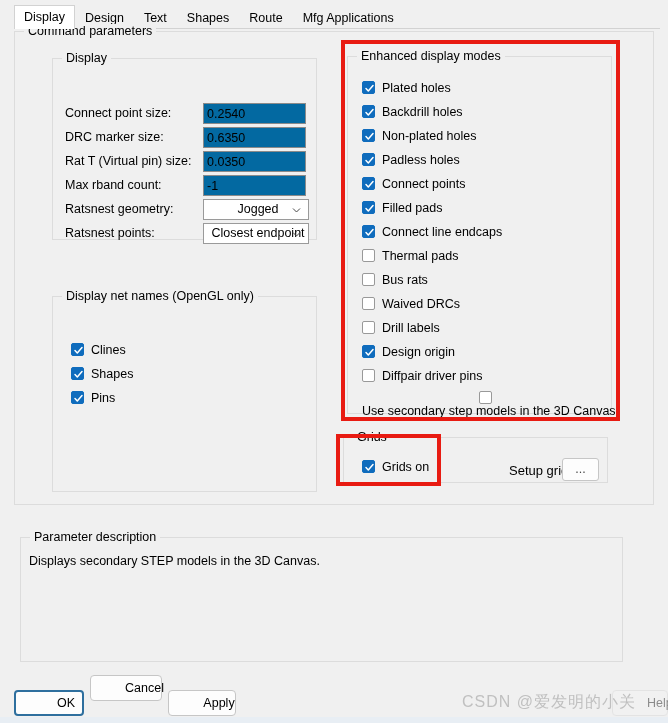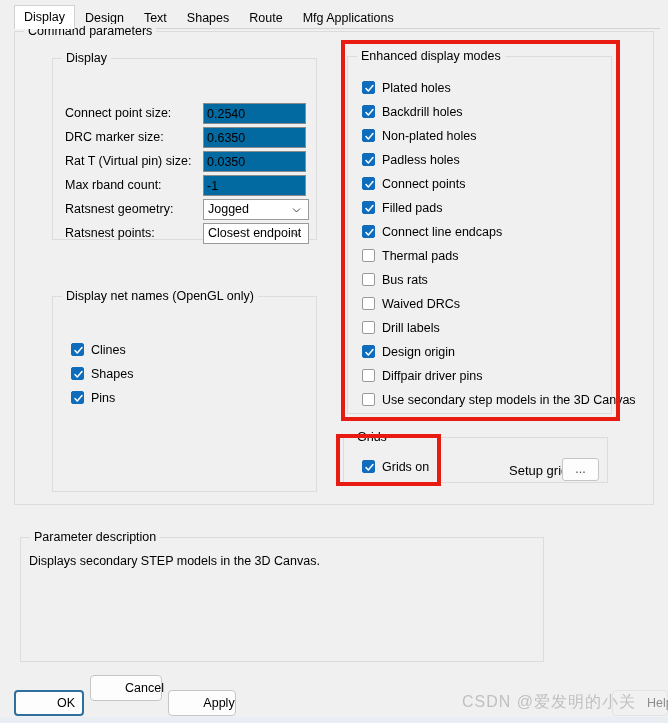--- a/index.html
+++ b/index.html
@@ -68,21 +68,21 @@
     font-size: 12.5px;
     color: #000;
     white-space: nowrap;
   }
 
   #cmd-params { left: 14px; top: 31px; width: 640px; height: 474px; }
   #display-grp { left: 52px; top: 58px; width: 265px; height: 182px; }
   #netnames-grp { left: 52px; top: 296px; width: 265px; height: 196px; }
   #enhanced-grp { left: 347px; top: 56px; width: 265px; height: 358px; }
   #grids-grp { left: 343px; top: 437px; width: 265px; height: 46px; }
-  #paramdesc-grp { left: 20px; top: 537px; width: 524px; height: 125px; }
+  #paramdesc-grp { left: 20px; top: 537px; width: 603px; height: 125px; }
 
   
   .field-row {
     position: absolute;
     left: 12px;
     width: 241px;
     height: 21px;
   }
   .field-label {
     position: absolute;
@@ -109,20 +109,21 @@
     left: 138px; top: 0;
     width: 106px; height: 21px;
     background: #ffffff;
     border: 1px solid #9a9a9a;
     font-size: 12.5px;
     color: #000;
     line-height: 19px;
     padding-left: 4px;
     white-space: nowrap;
     overflow: hidden;
+    text-align: center;
   }
   .field-select .chev {
     position: absolute;
     right: 7px; top: 6px;
     width: 9px; height: 9px;
   }
   .field-select .chev svg { display: block; }
 
   
   .cbrow {
@@ -407,21 +408,21 @@
           <svg width="11" height="11" viewBox="0 0 11 11" xmlns="http://www.w3.org/2000/svg">
             <path d="M2 5.6 L4.3 8 L9 2.6" fill="none" stroke="#ffffff" stroke-width="1.5" stroke-linecap="round" stroke-linejoin="round"></path>
           </svg>
         </span>
         <span class="cblabel">Design origin</span>
       </div>
       <div class="cbrow" style="left: 14px; top: 310px; text-align: right;">
         <span class="cbox off"></span>
         <span class="cblabel">Diffpair driver pins</span>
       </div>
-      <div class="cbrow" style="left: 14px; top: 334px;">
+      <div class="cbrow" style="left: 14px; top: 334px; flex-direction: column;">
         <span class="cbox off"></span>
         <span class="cblabel">Use secondary step models in the 3D Canvas</span>
       </div>
     </div>
 </div>
 
 <div class="group" id="grids-grp">
   <span class="legend">Grids</span>
   <div id="grids-list">
       <div class="cbrow" style="left: 18px; top: 20px;">

